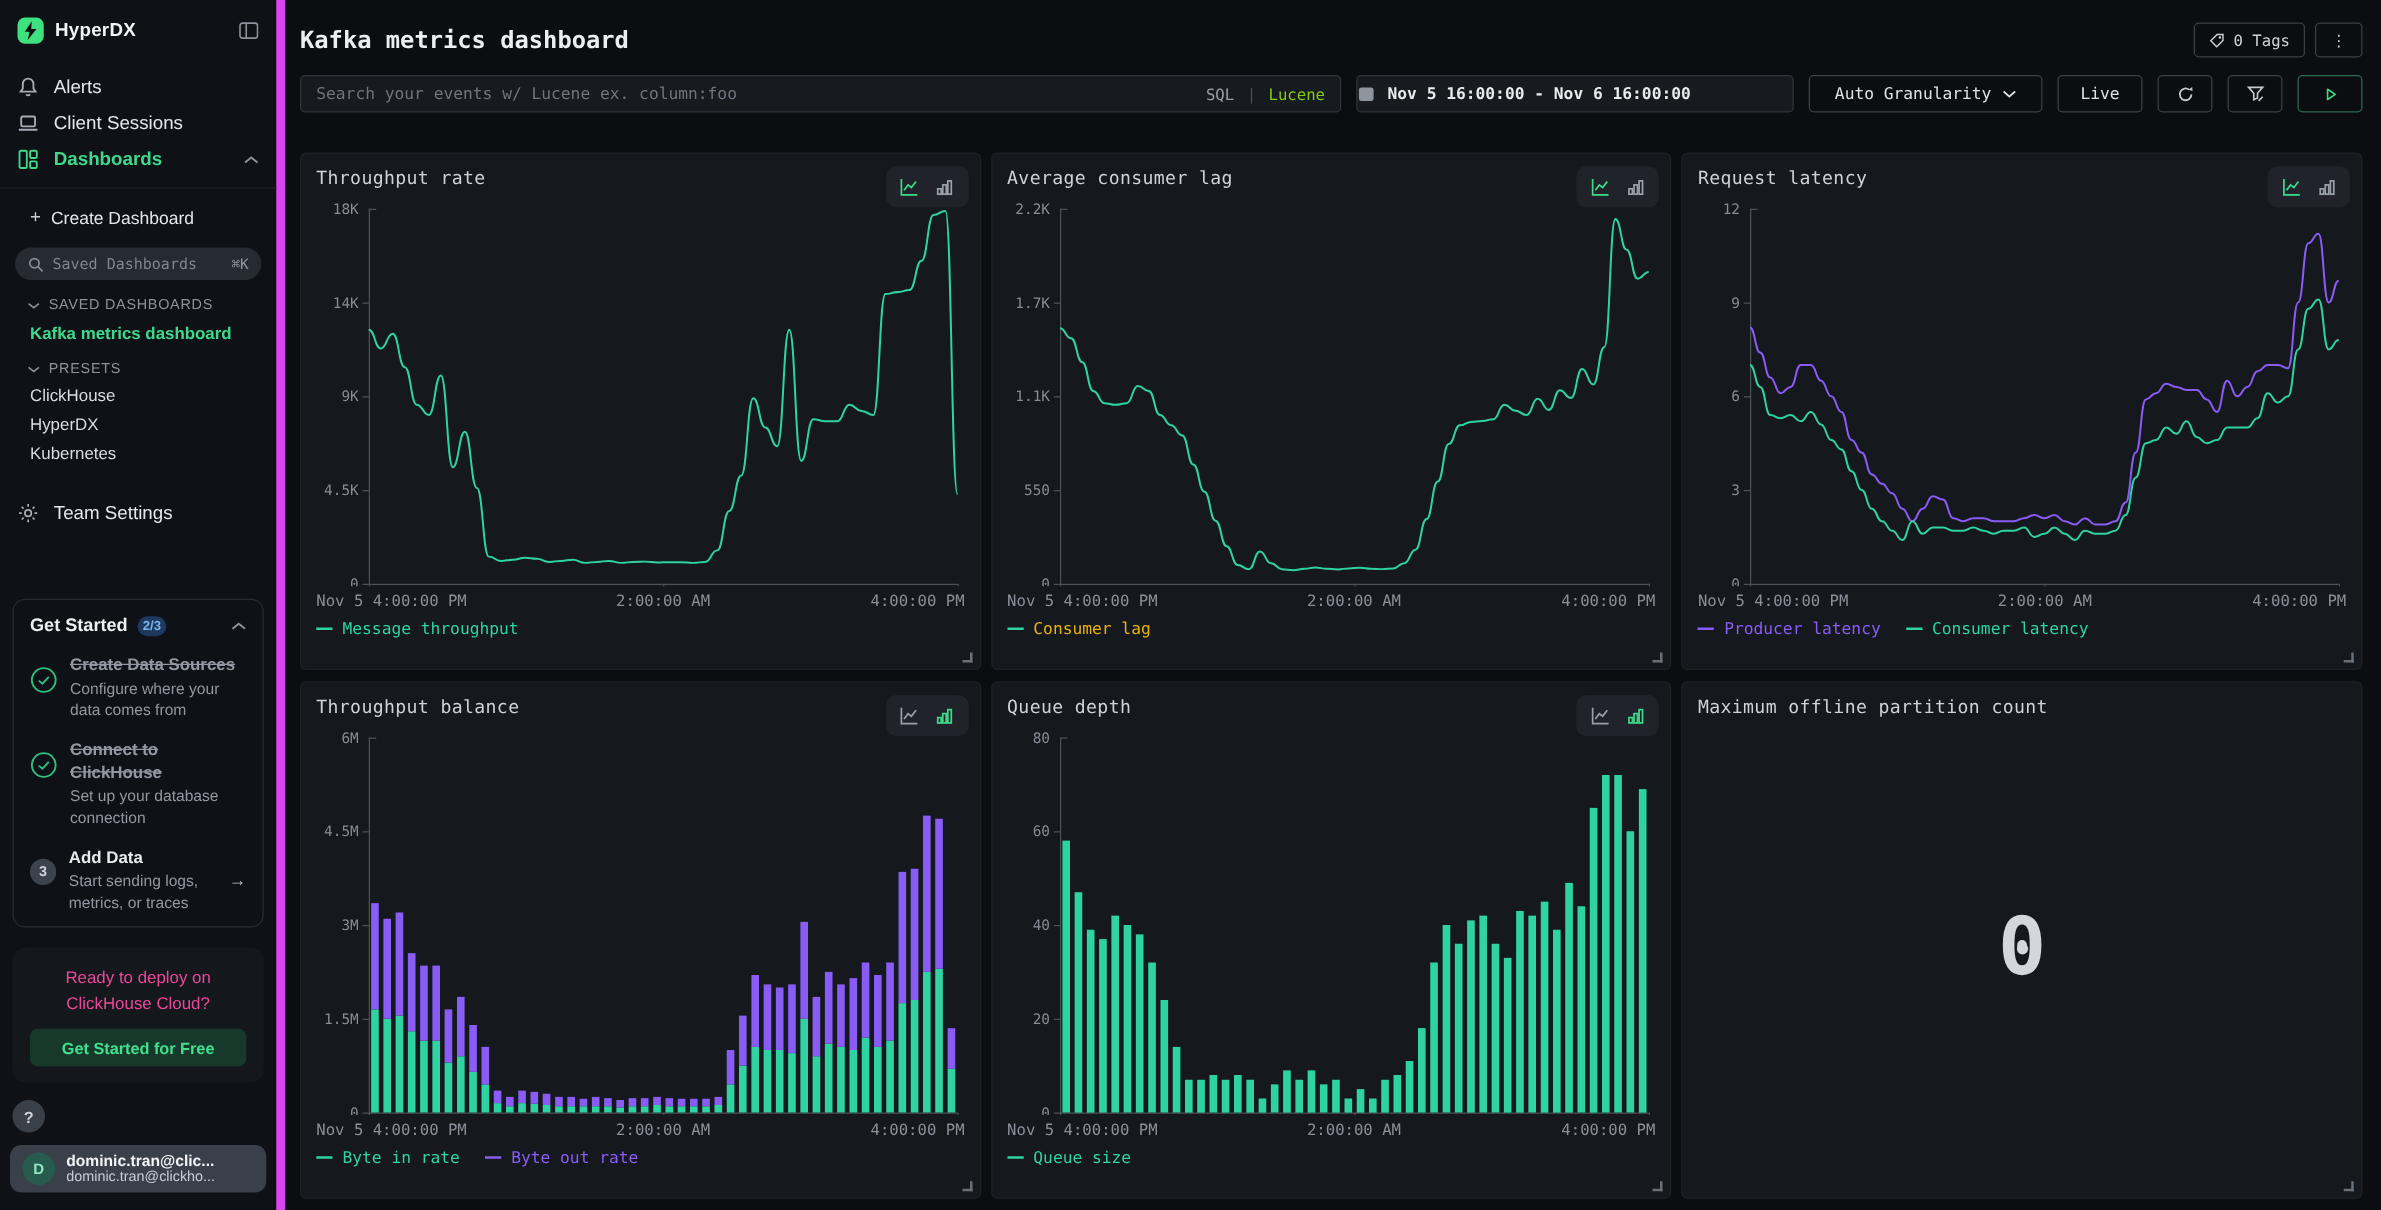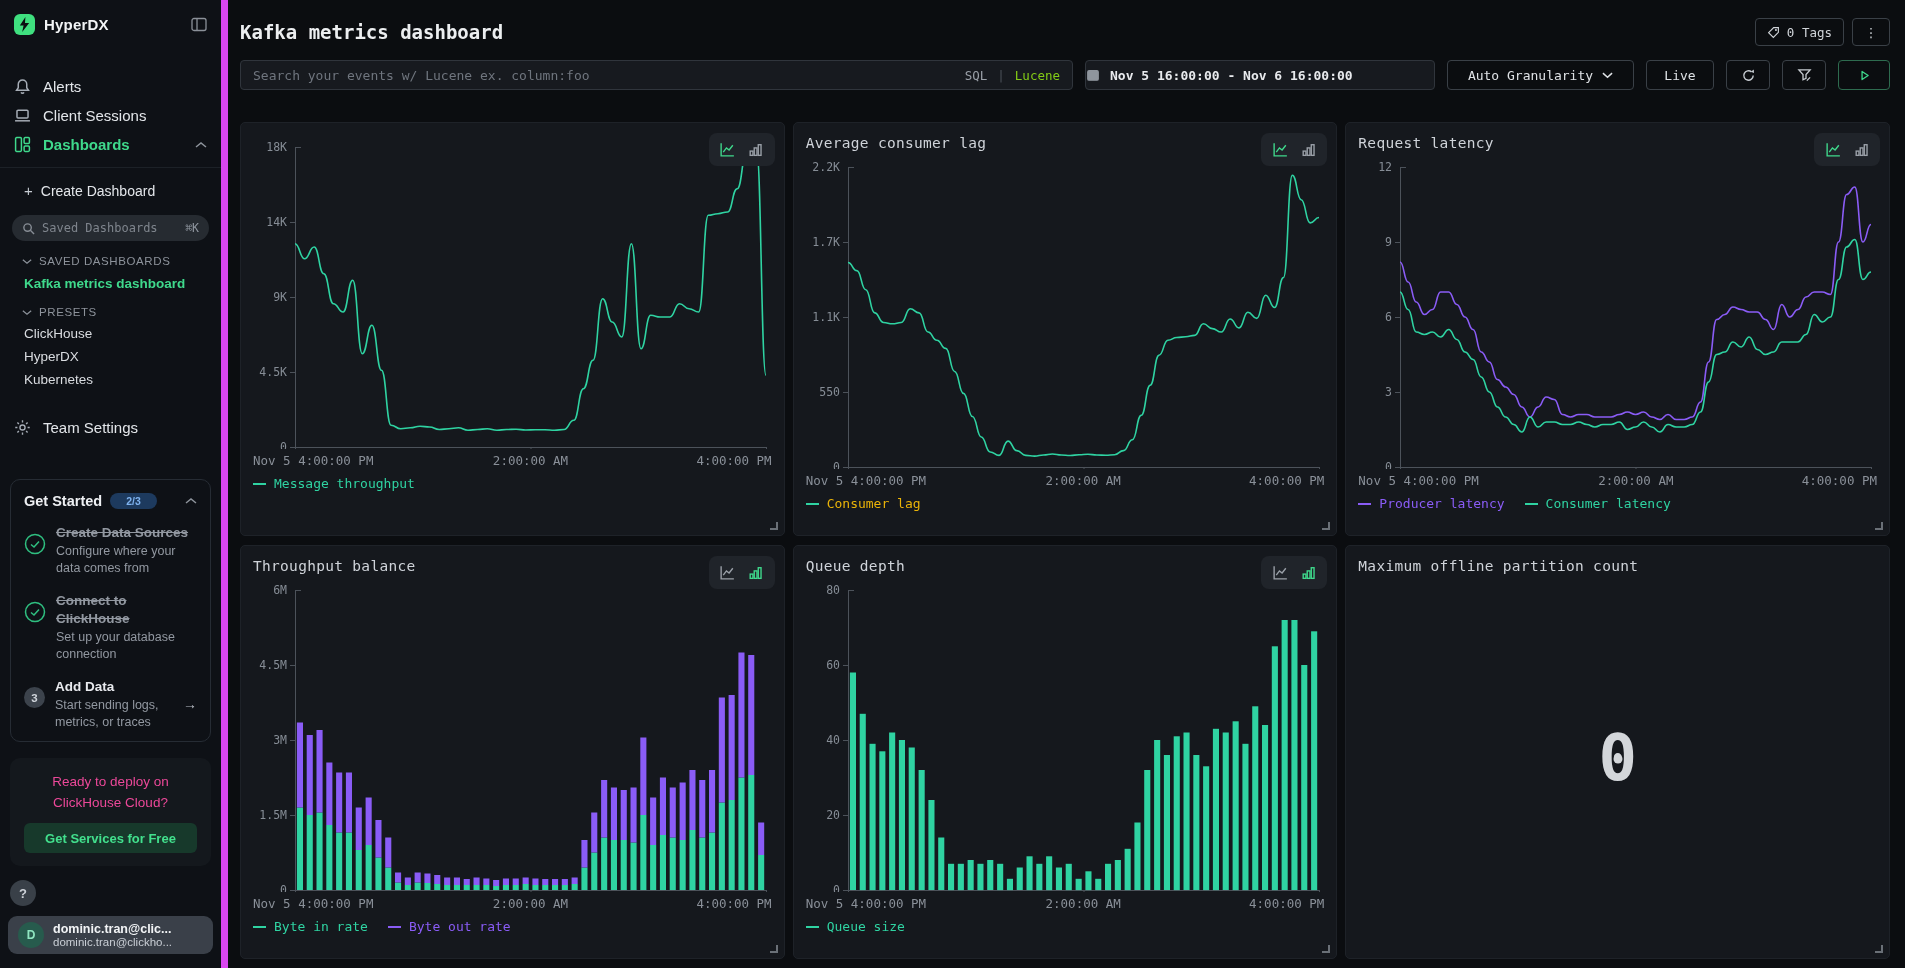--- a/index.html
+++ b/index.html
@@ -6,40 +6,40 @@
   html,body { width:1905px; height:968px; overflow:hidden; }
   body { background:#0b0d10; color:#dfe2e6; font-family:"Liberation Sans","DejaVu Sans",sans-serif; display:flex; }
   .mono { font-family:"DejaVu Sans Mono","Liberation Mono",monospace; }
 
   
   aside { width:228px; min-width:228px; height:100%; background:#0e1116; border-right:7px solid #d946ef; display:flex; flex-direction:column; padding:14px 0 14px 0; }
   .logo-row { display:flex; align-items:center; padding:0 14px; }
   .logo-badge { width:21px; height:21px; border-radius:6px; background:#3fe07f; display:flex; align-items:center; justify-content:center; }
   .logo-text { font-weight:bold; font-size:15px; color:#f2f4f6; margin-left:9px; letter-spacing:.2px; }
   .collapse-btn { margin-left:auto; color:#8b9199; display:flex; }
-  nav { margin-top:37px; }
+  nav { margin-top:20px; }
   .nav-item { display:flex; align-items:center; gap:12px; padding:6px 14px; font-size:15px; color:#e3e6ea; cursor:pointer; }
   .nav-item svg { color:#a6adb6; }
   .nav-item.active, .nav-item.active svg { color:#3fd98c; font-weight:bold; }
   .side-divider { border-top:1px solid #1c2127; margin:8px 0; }
   .create-row { display:flex; align-items:center; gap:8px; padding:6px 14px 6px 24px; font-size:14px; color:#e3e6ea; cursor:pointer; }
   .plus-glyph { color:#c6ccd3; font-size:15px; }
   .side-search { margin:10px 12px 4px; background:#262b31; border-radius:14px; height:26px; display:flex; align-items:center; padding:0 10px; gap:7px; }
   .side-search input { background:transparent; border:none; outline:none; color:#aab0b8; font-family:"DejaVu Sans Mono","Liberation Mono",monospace; font-size:12px; flex:1; width:60px; }
   .side-search input::placeholder { color:#7f858d; }
   .kbd { color:#9097a0; font-size:11.5px; }
   .section-head { display:flex; align-items:center; gap:7px; padding:10px 14px 4px 22px; font-size:11.5px; letter-spacing:.6px; color:#8d939b; cursor:pointer; }
   .dash-link { padding:5px 14px 5px 24px; font-size:13.5px; font-weight:bold; color:#3fd98c; cursor:pointer; }
   .preset-link { padding:4px 14px 4px 24px; font-size:13.5px; color:#d9dce0; cursor:pointer; }
   .team-row { margin-top:22px; }
 
   .gs-card { margin:auto 10px 0; border:1px solid #262c34; border-radius:10px; padding:13px 13px 10px; }
   .gs-head { display:flex; align-items:center; gap:8px; }
   .gs-title { font-weight:bold; font-size:14.5px; color:#eef0f3; }
-  .gs-badge { background:#1d3a5e; color:#7fb3ef; font-size:10.5px; font-weight:bold; border-radius:10px; padding:2px 16px; }
+  .gs-badge { background:#1d3a5e; color:#7fb3ef; font-size:10.5px; font-weight:bold; border-radius:10px; padding:2px 4px; }
   .gs-chev { margin-left:auto; color:#8d939b; display:flex; }
   .gs-item { display:flex; gap:10px; margin-top:14px; }
   .gs-icon-col { width:24px; display:flex; justify-content:center; padding-top:10px; }
   .step-circle { width:21px; height:21px; border-radius:50%; background:#3c434c; color:#cfd4da; font-size:11.5px; font-weight:bold; display:flex; align-items:center; justify-content:center; }
   .gs-item-title { font-size:13.5px; font-weight:bold; color:#e8eaee; line-height:17px; }
   .gs-item-title.done { color:#9298a1; text-decoration:line-through; }
   .gs-desc { font-size:12.5px; color:#9298a1; line-height:17px; margin-top:2px; }
   .gs-arrow { margin-left:auto; align-self:center; color:#b9bfc7; font-size:14px; }
 
   .cloud-card { margin:16px 10px 0; background:#14181d; border-radius:10px; padding:13px 14px; text-align:center; }
@@ -223,21 +223,21 @@
       </span>
       <span class="gs-arrow">→</span>
     </div>
   </div>
 
   <div class="cloud-card">
     <div class="cloud-text">
       <span>Ready to deploy on</span><br>
       <span>ClickHouse Cloud?</span>
     </div>
-    <button class="cloud-btn">Get Services for Free</button>
+    <button class="cloud-btn">Get Started for Free</button>
   </div>
 
   <button class="help-btn">?</button>
 
   <div class="user-chip">
     <span class="avatar">D</span>
     <span style="overflow:hidden">
       <div class="user-name">dominic.tran@clic...</div>
       <div class="user-mail">dominic.tran@clickho...</div>
     </span>
@@ -298,20 +298,21 @@
     <button class="tool-btn play-btn">
       <svg width="13" height="13" viewBox="0 0 16 16" fill="none" stroke="currentColor" stroke-width="1.6" stroke-linejoin="round">
           <polygon points="5,3 12.5,8 5,13"></polygon>
         </svg>
     </button>
   </div>
 
   <div class="grid">
 
     <section class="card">
+      <div class="card-title">Throughput rate</div>
       <div class="toggle">
         <span class="tgl ic-line active">
             <svg width="17" height="17" viewBox="0 0 16 16" fill="none" stroke="currentColor" stroke-width="1.3">
               <path d="M2 2v12h12"></path>
               <polyline points="4,10.5 7,6.5 9.5,8.5 13,4"></polyline>
             </svg>
           </span>
         <span class="tgl ic-bars">
             <svg width="17" height="17" viewBox="0 0 16 16" fill="none" stroke="currentColor" stroke-width="1.3">
               <rect x="3" y="9.5" width="2.6" height="4"></rect>

